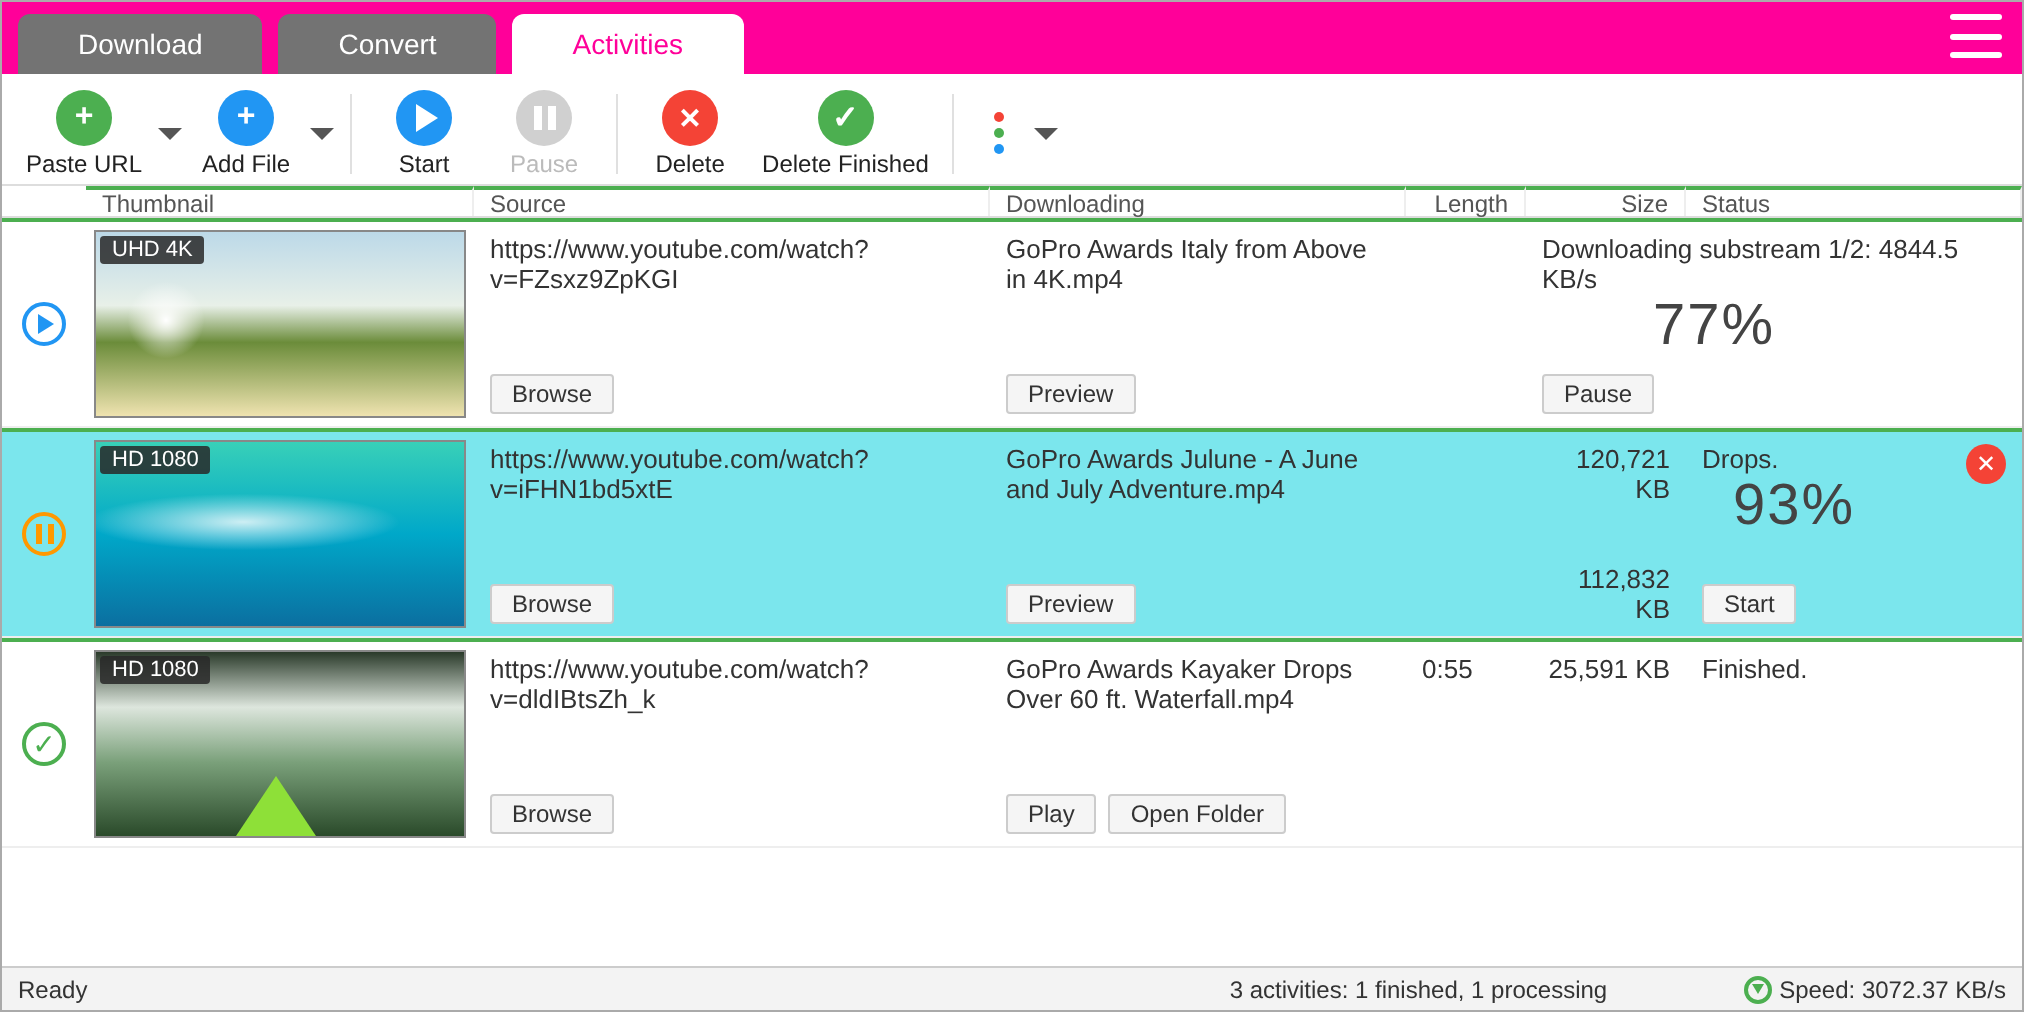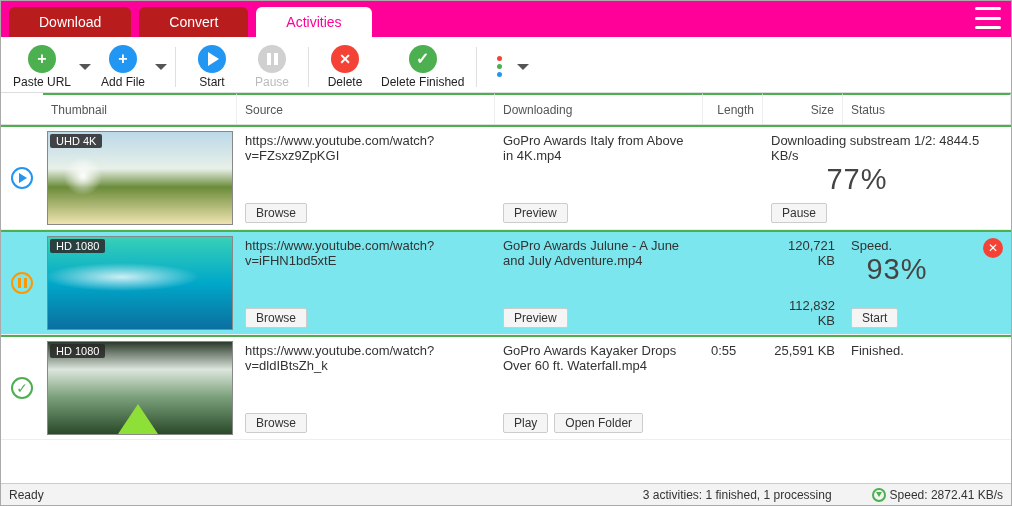--- a/index.html
+++ b/index.html
@@ -2,21 +2,21 @@
 <html><head>
 <meta charset="utf-8">
 <style>
 * { box-sizing: border-box; margin: 0; padding: 0; }
 html, body { width: 1012px; height: 506px; font-family: "Segoe UI", Arial, sans-serif; font-size: 13px; color: #333; background: #fff; overflow: hidden; }
 .app { width: 1012px; height: 506px; display: flex; flex-direction: column; border: 1px solid #aaa; }
 
 
 .tabbar { height: 36px; background: #ff0099; display: flex; align-items: flex-end; position: relative; }
 .tab { height: 30px; line-height: 30px; padding: 0 30px; margin-left: 8px; color: #fff; font-size: 14px; border-top-left-radius: 6px; border-top-right-radius: 6px; cursor: pointer; }
-.tab.inactive { background: #b91c1c; text-align: right; }
+.tab.inactive { background: #737373; text-align: right; }
 .tab.active { background: #fff; color: #ff0099; }
 .hamburger { position: absolute; right: 10px; top: 6px; width: 26px; height: 22px; display: flex; flex-direction: column; justify-content: space-between; cursor: pointer; }
 .hamburger div { height: 3px; background: #fff; border-radius: 2px; }
 
 
 .toolbar { height: 56px; background: #fff; display: flex; align-items: center; padding: 4px 6px 0 6px; gap: 0; border-bottom: 1px solid #ddd; }
 .tb-group { display: flex; align-items: center; }
 .tb-btn { display: flex; flex-direction: column; align-items: center; min-width: 60px; padding: 2px 6px; cursor: pointer; font-size: 12px; color: #222; }
 .tb-btn.disabled { color: #bbb; }
 .tb-btn .lbl { margin-top: 2px; }
@@ -35,21 +35,21 @@
 .ico.dots .d2 { background: #4caf50; }
 .ico.dots .d3 { background: #2196f3; }
 .tri { width:0; height:0; border-left:6px solid transparent; border-right:6px solid transparent; border-top:6px solid #555; }
 .playtri { width:0; height:0; border-top:7px solid transparent; border-bottom:7px solid transparent; border-left:11px solid #fff; margin-left:3px;}
 .pausebars { display:flex; gap:3px;}
 .pausebars div { width:4px; height:12px; background:#fff;}
 .xmark::before { content:"✕"; font-size:14px; }
 .chk::before { content:"✓"; font-size:16px; }
 
 
-.headers { height: 32px; display: flex; align-items: stretch; font-size: 12px; color: #555; border-bottom: 1px solid #ddd; }
+.headers { height: 16px; display: flex; align-items: stretch; font-size: 12px; color: #555; border-bottom: 1px solid #ddd; }
 .headers .hc { padding: 4px 8px; border-right: 1px solid #eee; border-top: 2px solid #4caf50; display:flex; align-items:center; }
 .gutter { width: 42px; flex:none; }
 .col-thumb { width: 194px; flex:none; }
 .col-source { width: 258px; flex:none; }
 .col-dest   { width: 208px; flex:none; }
 .col-len    { width: 60px;  flex:none; text-align:right; justify-content:flex-end;}
 .col-size   { width: 80px;  flex:none; text-align:center; justify-content:flex-end;}
 .col-status { flex: 1; }
 
 
@@ -80,21 +80,21 @@
 
 
 .scene1 { background: linear-gradient(to bottom, #bcd9e8 0%, #e8f0e8 40%, #6b8c3a 60%, #efe3b0 100%); position:relative; }
 .scene1::after{content:"";position:absolute;left:10px;top:24px;width:50px;height:40px;background:radial-gradient(circle,#fff 0%,rgba(255,255,255,0) 60%);border-radius:50%;}
 .scene2 { background: linear-gradient(to bottom, #38d0b8 0%, #00a8c9 50%, #0b6fa0 100%); position:relative;}
 .scene2::before{content:"";position:absolute;left:0;top:20px;right:0;height:40px;background:radial-gradient(ellipse at 40% 50%, rgba(255,255,255,.8) 0%, rgba(255,255,255,0) 50%);}
 .scene3 { background: linear-gradient(to bottom, #2a3a2a 0%, #dde6dd 30%, #7aa07a 60%, #2a4a2a 100%); position:relative;}
 .scene3::after{content:"";position:absolute;left:70px;bottom:0;width:40px;height:30px;background:#8ee038;clip-path:polygon(50% 0,100% 100%,0 100%);}
 
 
-.statusbar { height: 22px; background:#f3f3f3; border-top:1px solid #ccc; display:flex; align-items:center; font-size:12px; color:#333; padding:0 8px;}
+.statusbar { height: 22px; background:#f3f3f3; border-top:1px solid #ccc; display:flex; align-items:center; font-size:12px; color:#333; padding:0 8px;gap:28px;}
 .sb-left{} .sb-mid{margin-left:auto; margin-right:40px;} .sb-right{display:flex;align-items:center;gap:4px;}
 .sb-right .dl{ width:14px;height:14px;border:2px solid #4caf50;border-radius:50%;display:flex;align-items:center;justify-content:center;}
 .sb-right .dl::after{content:"";width:0;height:0;border-left:3px solid transparent;border-right:3px solid transparent;border-top:5px solid #4caf50;}
 </style>
 </head>
 <body>
 
 <div class="app">
 
   <div class="tabbar">
@@ -244,21 +244,21 @@
           </div>
       </div>
       <div class="tcell len">
           <div></div>
         </div>
       <div class="tcell size">
         <div>120,721 KB</div>
         <div>112,832 KB</div>
       </div>
       <div class="tcell status">
-        <div>Speed.</div>
+        <div>Drops.</div>
         <div class="pct">93%</div>
         <div class="btns-row">
             <span class="btn">Start</span>
           </div>
       </div>
     </div>
 
     <div class="row">
       <div class="gutter">
           <div class="gicon done">✓</div>
@@ -292,17 +292,17 @@
       </div>
     </div>
 
   </div>
 
   <div class="statusbar">
     <div class="sb-left">Ready</div>
     <div class="sb-mid">3 activities: 1 finished, 1 processing</div>
     <div class="sb-right">
       <div class="dl"></div>
-      <span>Speed: 2872.41 KB/s</span>
+      <span>Speed: 3072.37 KB/s</span>
     </div>
   </div>
 
 </div>
 
 </body></html>

